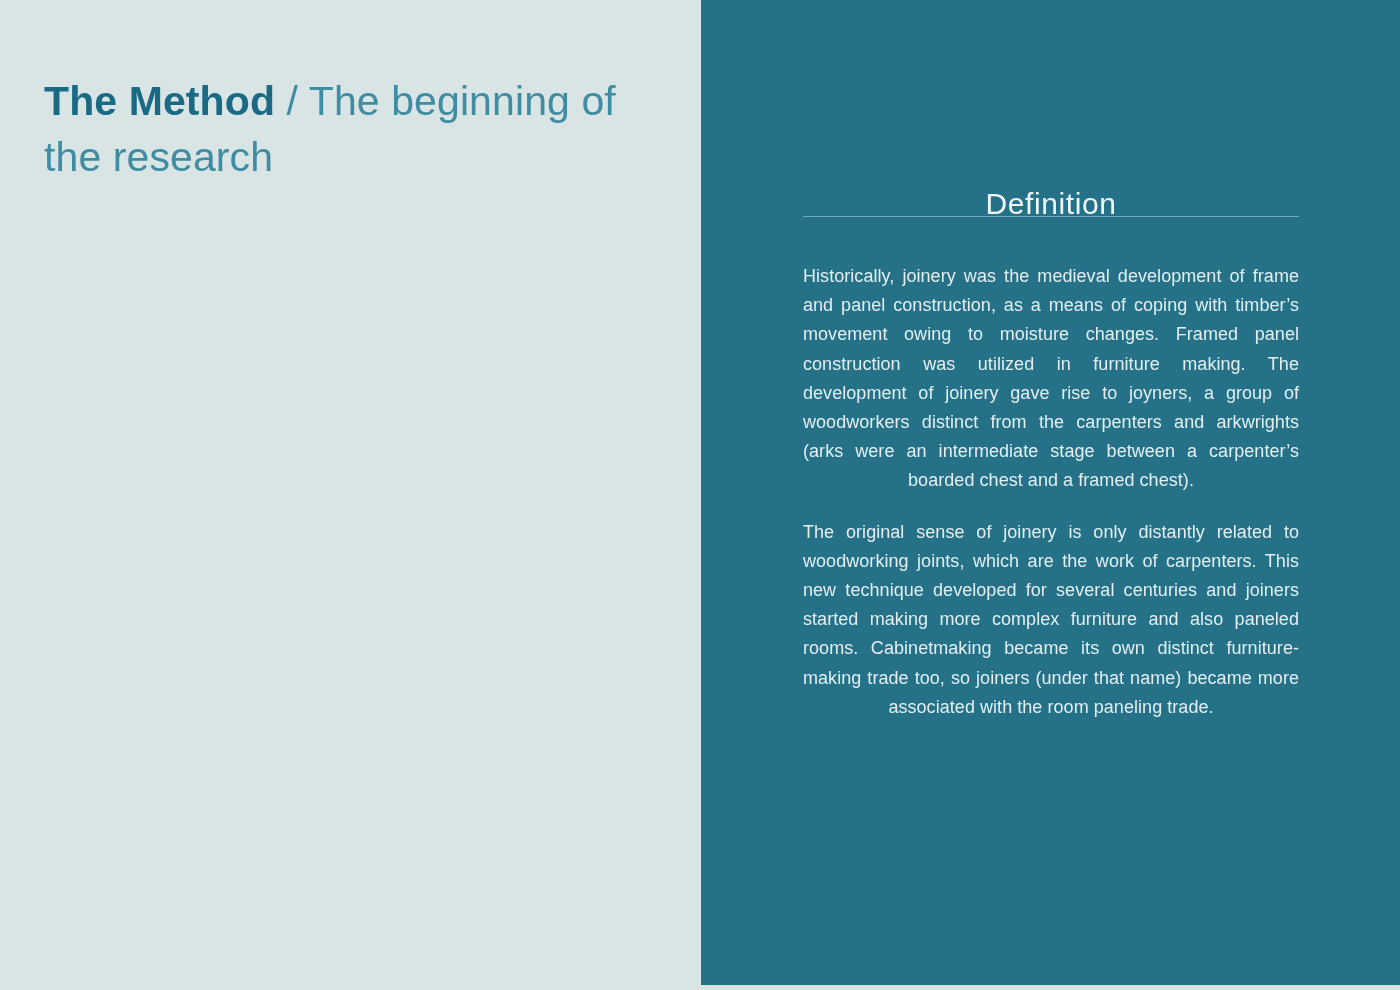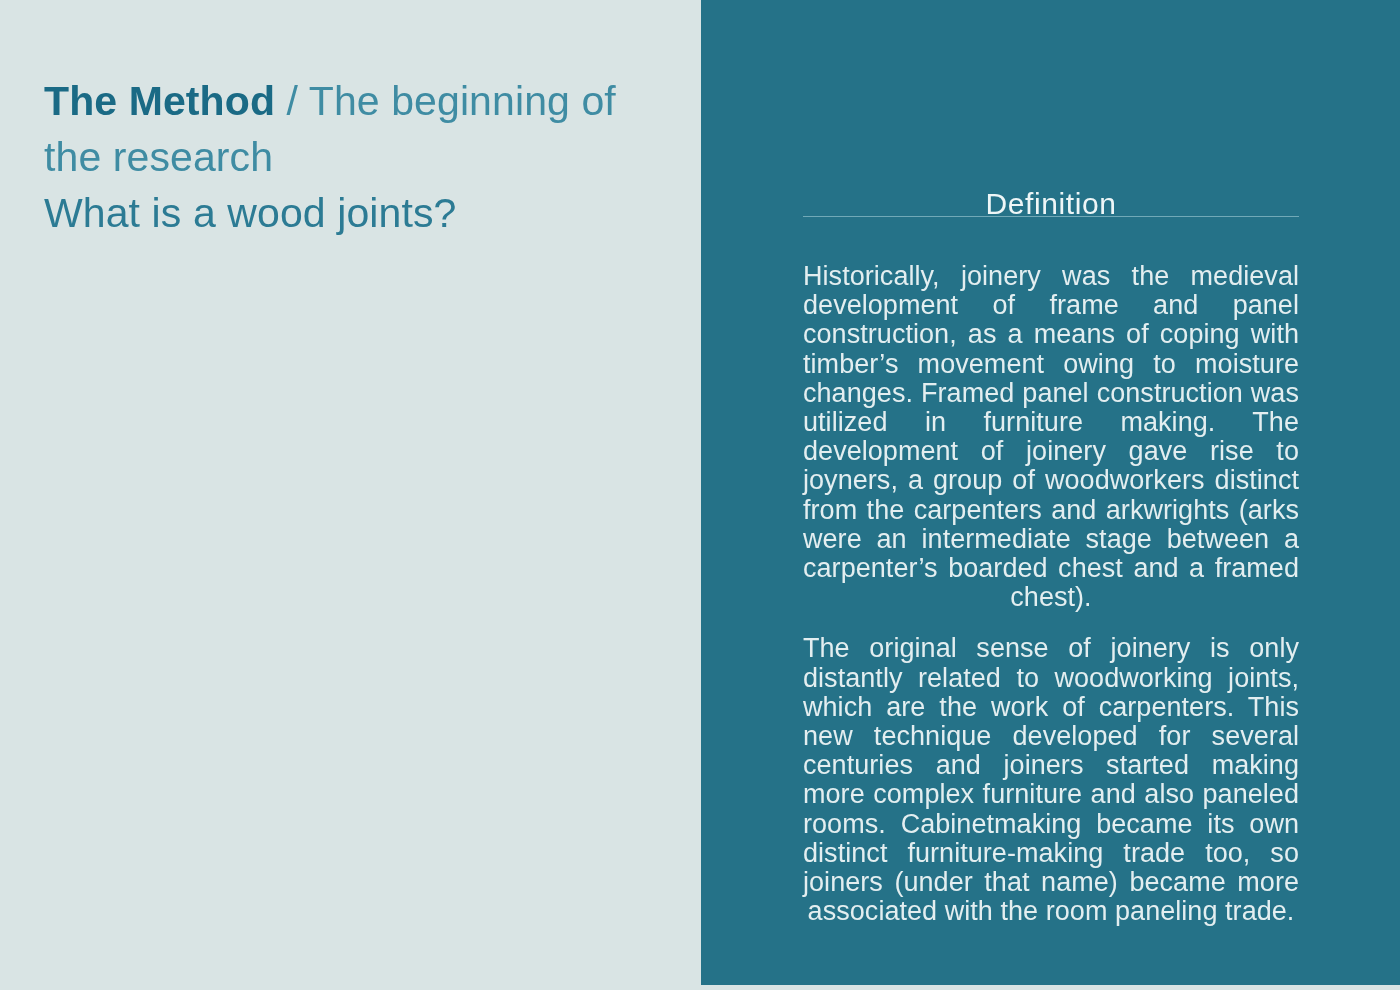--- a/index.html
+++ b/index.html
@@ -100,21 +100,21 @@
 
   .definition-body {
     position: absolute;
     left: 102px;
     top: 262px;
     width: 496px;
   }
 
   .definition-body p {
     margin: 0 0 22px 0;
-    font-size: 27px;
+    font-size: 18px;
     line-height: 29.2px;
     font-weight: 300;
     color: #e3eef0;
     text-align: justify;
     text-justify: inter-word;
     hyphens: auto;
     -webkit-hyphens: auto;
     letter-spacing: 0.05px;
   }
 
@@ -128,21 +128,20 @@
   }
 </style>
 </head>
 <body>
 
 <div class="slide">
 
   <section class="left-panel">
     <h1 class="title-block">
       <span class="title-strong">The Method</span><span class="title-sep"> / </span><span class="title-light">The beginning of the research</span>
-      <span class="title-question">What is a wood joints?</span>
     </h1>
   </section>
 
   <section class="right-panel">
 
     <h2 class="definition-heading">Definition</h2>
 
     <div class="definition-rule"></div>
 
     <div class="definition-body">

